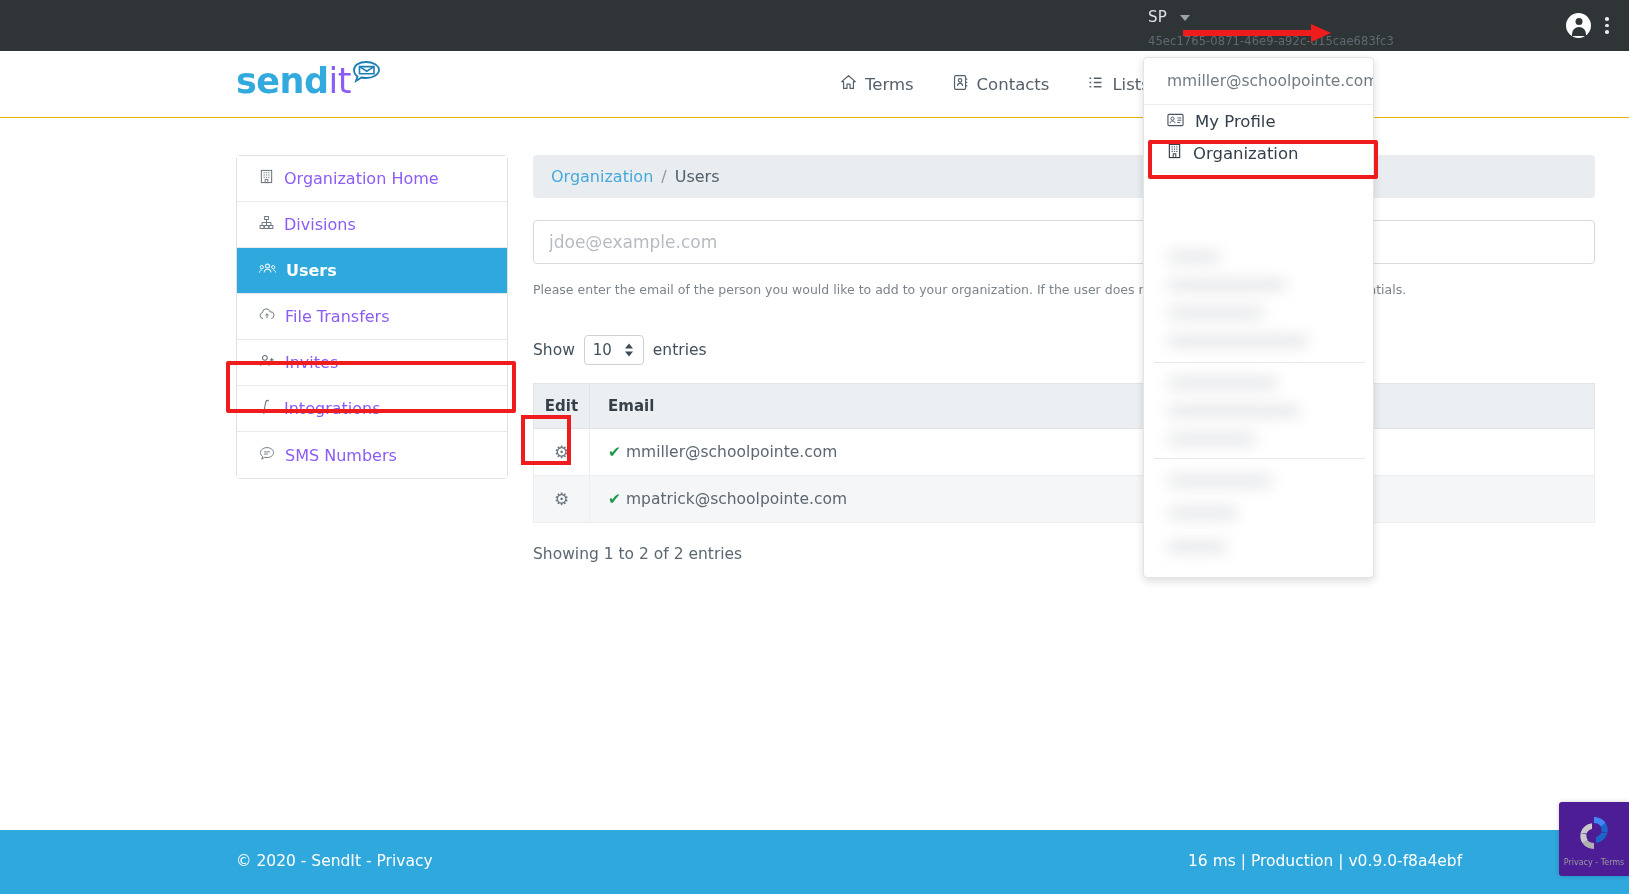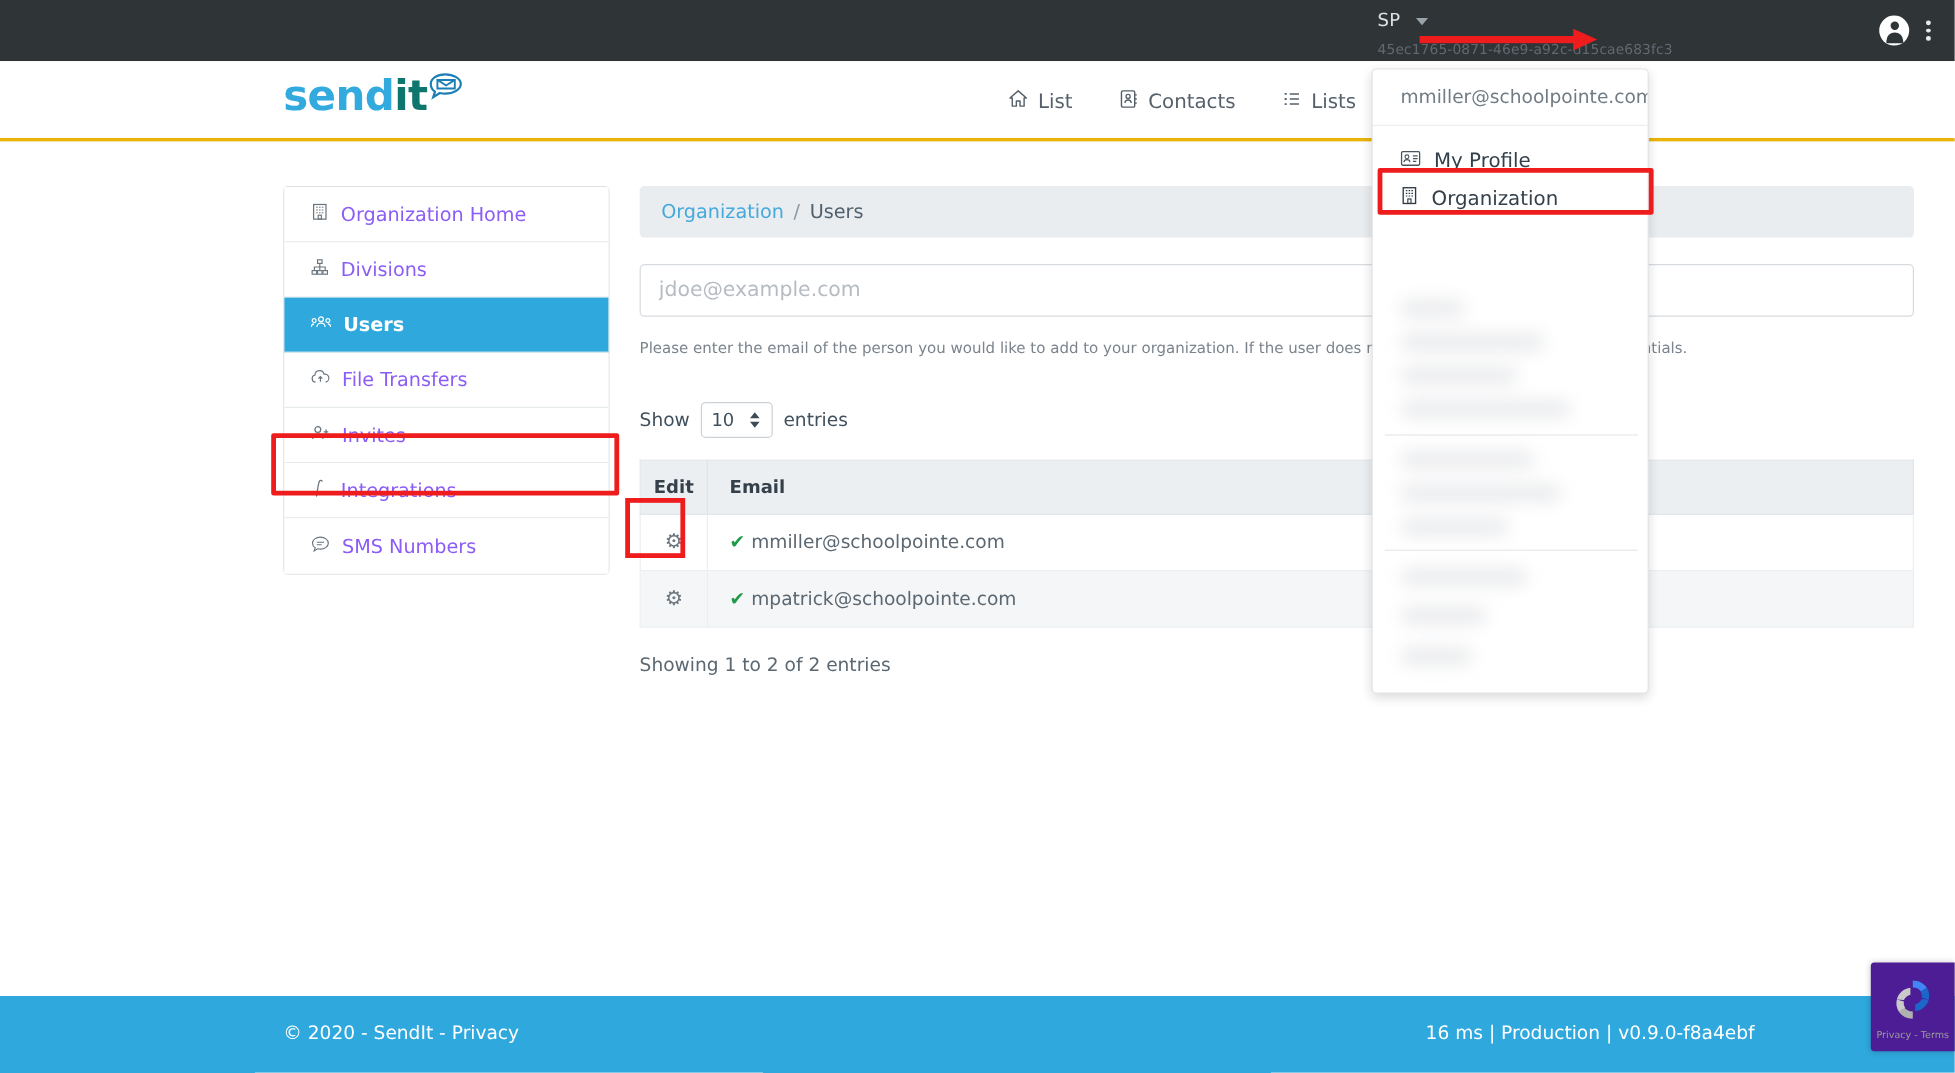--- a/index.html
+++ b/index.html
@@ -62,25 +62,25 @@
   .red-arrow .shaft { position: absolute; left: 0; top: 3px; width: 132px; height: 6px; background: #ee1c1c; }
   .red-arrow .head {
     position: absolute; left: 128px; top: -3px; width: 0; height: 0;
     border-top: 9px solid transparent; border-bottom: 9px solid transparent;
     border-left: 20px solid #ee1c1c;
   }
 
   
   .navbar {
     position: absolute; top: 51px; left: 0; width: 1629px; height: 67px;
-    background: #ffffff; border-bottom: 3px solid #eab308;
+    background: #ffffff; border-bottom: 1px solid #eab308;
   }
   .logo { position: absolute; left: 236px; top: 13px; display: flex; align-items: flex-start; }
   .logo-send { font-size: 35px; font-weight: bold; color: #33aadd; letter-spacing: -.5px; line-height: 1; }
-  .logo-it { font-size: 35px; font-weight: bold; color: #0f766e; letter-spacing: -.5px; line-height: 1; }
+  .logo-it { font-size: 35px; font-weight: normal; color: #8b5cf6; letter-spacing: -.5px; line-height: 1; }
   .logo-bubble { margin-left: 1px; margin-top: -4px; }
 
   .nav-items {
     position: absolute; left: 840px; top: 0; height: 67px;
     display: flex; align-items: center; gap: 38px;
   }
   .nav-item { display: flex; align-items: center; gap: 8px; color: #55606b; font-size: 16.5px; cursor: pointer; }
   .nav-item svg { flex: none; }
 
   
@@ -181,21 +181,21 @@
     box-shadow: 0 3px 9px rgba(0,0,0,.14); z-index: 40; overflow: hidden;
   }
   .dd-header {
     height: 47px; display: flex; align-items: center; padding-left: 23px;
     font-size: 15.5px; color: #717b84; border-bottom: 1px solid #eceef0;
   }
   .dd-item {
     height: 32px; display: flex; align-items: center; gap: 11px;
     padding-left: 23px; font-size: 16.5px; color: #33404b; cursor: pointer;
   }
-  .dd-item.first { margin-top: 12px; }
+  .dd-item.first { margin-top: 0; }
   .dd-item svg { flex: none; }
   .dd-blur { position: absolute; left: 0; top: 186px; width: 231px; height: 335px; }
   .blur-line { position: absolute; background: #e9eaec; filter: blur(7px); border-radius: 4px; }
   .blur-div { position: absolute; left: 10px; width: 211px; height: 1px; background: #e6e8ea; }
 
   .org-box {
     position: absolute; left: 1148px; top: 140px;
     width: 230px; height: 39px; border: 4px solid #ee1c1c; border-radius: 2px;
     z-index: 50; pointer-events: none;
   }
@@ -255,21 +255,21 @@
       </span>
     </div>
 
     <div class="nav-items">
       <div class="nav-item">
         <span>
           <svg width="17" height="17" viewBox="0 0 20 20">
               <path d="M10 2L2 9h2.2v8h4v-5h3.6v5h4V9H18z" fill="none" stroke="#55606b" stroke-width="1.4" stroke-linejoin="round"></path>
             </svg>
         </span>
-        <span>List</span>
+        <span>Terms</span>
       </div>
       <div class="nav-item">
         <span>
           <svg width="17" height="17" viewBox="0 0 20 20">
               <rect x="3" y="2" width="13" height="16" rx="1.5" fill="none" stroke="#55606b" stroke-width="1.4"></rect>
               <circle cx="9.5" cy="7.5" r="2" fill="none" stroke="#55606b" stroke-width="1.3"></circle>
               <path d="M6.5 14c0-2 1.4-3 3-3s3 1 3 3" fill="none" stroke="#55606b" stroke-width="1.3"></path>
               <path d="M16 6h2M16 10h2M16 14h2" stroke="#55606b" stroke-width="1.3"></path>
             </svg>
         </span>

